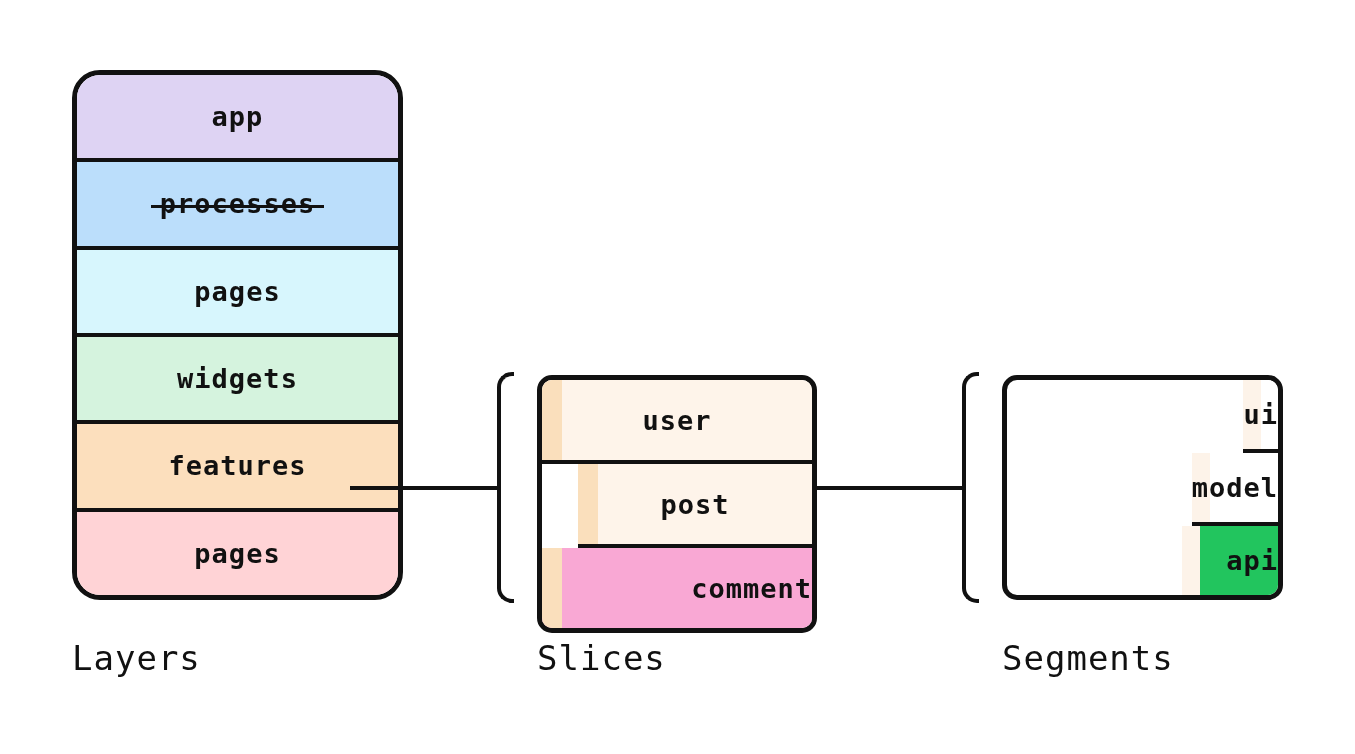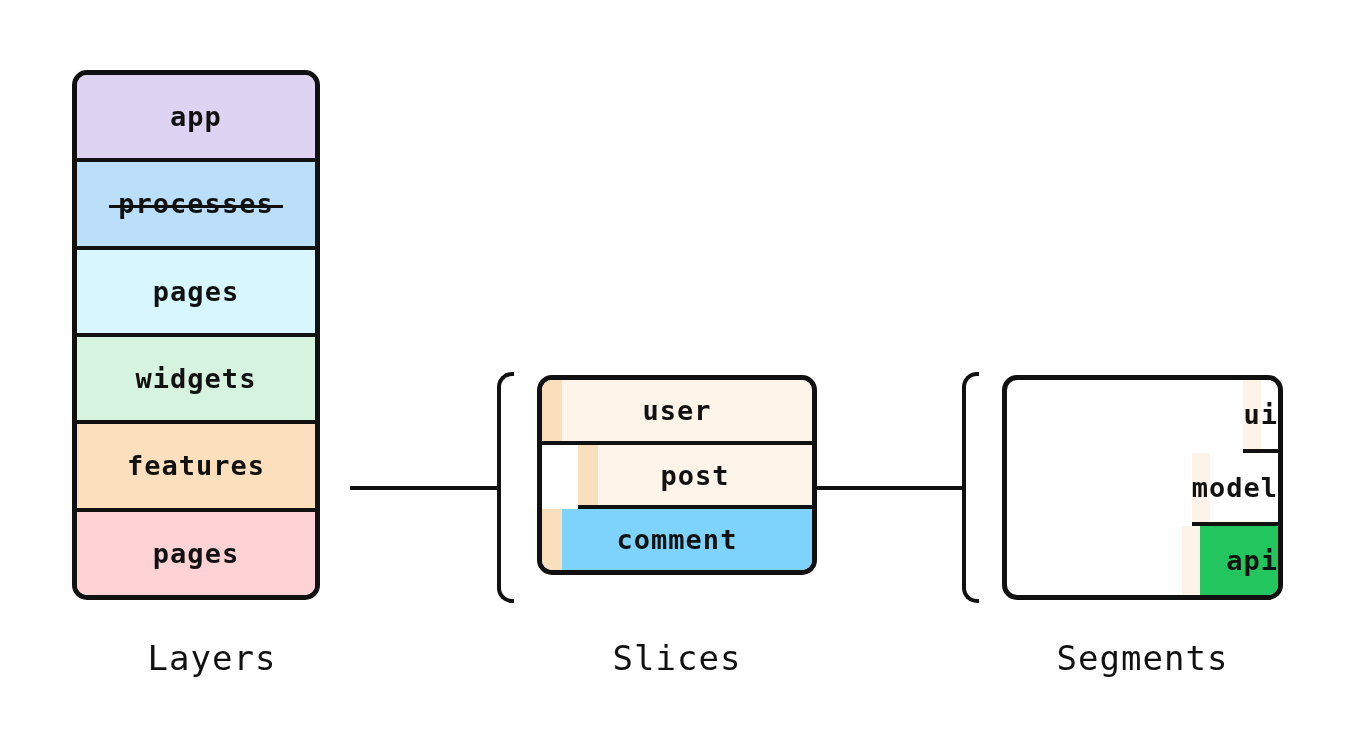--- a/index.html
+++ b/index.html
@@ -57,22 +57,22 @@
   }
   .stripe {
     position: absolute;
     left: 0;
     top: 0;
     bottom: 0;
     z-index: 1;
   }
 
   
-  .layers   { left: 72px;   top: 70px;  width: 248px; height: 530px; }
-  .slices   { left: 537px;  top: 375px; width: 280px; height: 200px; }
+  .layers   { left: 72px;   top: 70px;  width: 331px; height: 530px; border-radius: 28px; }
+  .slices   { left: 537px;  top: 375px; width: 280px; height: 258px; }
   .segments { left: 1002px; top: 375px; width: 281px; height: 225px; align-items: flex-end; }
   .slices .stripe   { width: 20px; }
   .segments .stripe { width: 18px; }
 
   
   .connector {
     position: absolute;
     height: 4px;
     background: #111111;
   }
@@ -91,21 +91,20 @@
     border-radius: 15px 0 0 15px;
     background: transparent;
   }
   .bracket.b-slices   { left: 497px; }
   .bracket.b-segments { left: 962px; }
 
   
   .caption {
     position: absolute;
     top: 638px;
-    text-align: center;
     font-size: 34px;
     font-weight: normal;
     color: #111111;
     letter-spacing: 1px;
   }
   .caption.cap-layers   { left: 72px;   width: 280px; }
   .caption.cap-slices   { left: 537px;  width: 280px; }
   .caption.cap-segments { left: 1002px; width: 281px; }
 </style>
 </head>
@@ -140,21 +139,21 @@
 
   <div class="stack slices">
     <div class="row" style="background: rgb(254, 244, 234);">
       <span class="stripe" style="background: rgb(250, 223, 188);"></span>
       <span class="row-label">user</span>
     </div>
     <div class="row" style="background: rgb(254, 244, 234); margin-left: 36px;">
       <span class="stripe" style="background: rgb(250, 223, 188);"></span>
       <span class="row-label">post</span>
     </div>
-    <div class="row" style="background: #7dd3fc;">
+    <div class="row" style="background: #f9a8d4; justify-content: flex-end;">
       <span class="stripe" style="background: rgb(250, 223, 188);"></span>
       <span class="row-label">comment</span>
     </div>
   </div>
 
   <div class="connector c2"></div>
 
   <div class="bracket b-segments"></div>
 
   <div class="stack segments">

